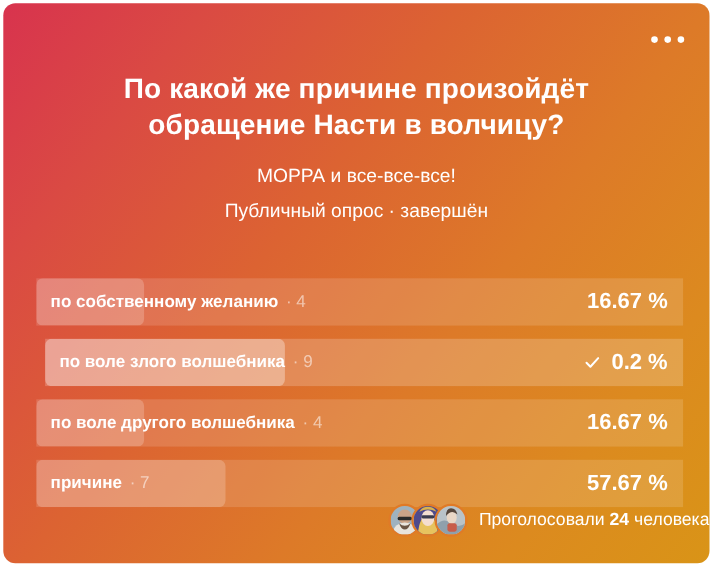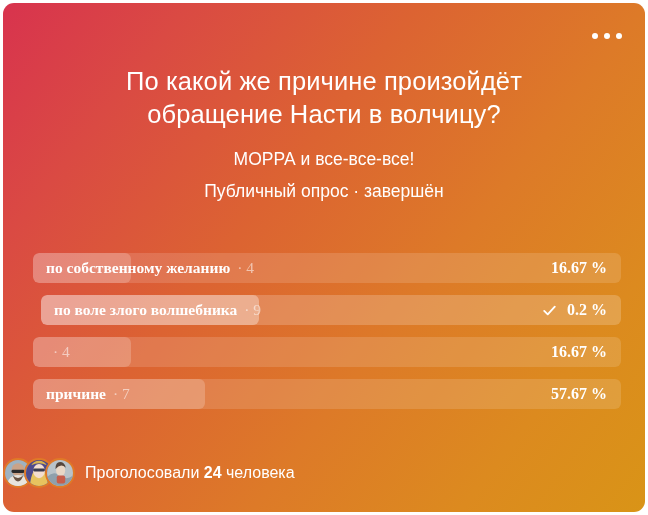--- a/index.html
+++ b/index.html
@@ -57,21 +57,21 @@
 
   
   .header {
     padding: 62px 60px 0 60px;
     text-align: center;
   }
   .poll-title {
     margin: 0;
     color: #ffffff;
     font-size: 25.5px;
-    font-weight: normal;
+    font-weight: bold;
     line-height: 33px;
     letter-spacing: 0.1px;
   }
   .poll-author {
     margin: 16px 0 8px 0;
     color: #ffffff;
     font-size: 17.5px;
     font-weight: normal;
     line-height: 24px;
   }
@@ -85,27 +85,26 @@
 
   
   .options {
     position: absolute;
     left: 30px;
     top: 250px;
     width: 588px;
   }
   .option-row {
     position: relative;
-    height: 30px;
+    height: 43px;
     margin-bottom: 12px;
-    border-radius: 6px;
+    border-radius: 0;
     background: rgba(255, 255, 255, 0.14);
     overflow: hidden;
     cursor: pointer;
-    font-family: Liberation Serif, serif;
   }
   .option-fill {
     position: absolute;
     left: 0;
     top: 0;
     bottom: 0;
     background: rgba(255, 255, 255, 0.20);
     border-radius: 6px;
   }
   .option-row.voted {
@@ -137,34 +136,34 @@
     white-space: nowrap;
   }
   .option-spacer { flex: 1 1 auto; }
   .check-icon {
     display: inline-block;
     margin-right: 9px;
     line-height: 0;
   }
   .option-pct {
     color: #ffffff;
-    font-size: 16px;
+    font-size: 20px;
     font-weight: bold;
     white-space: nowrap;
   }
 
   
   .footer {
     position: absolute;
-    left: 0;
+    left: 6px;
     right: 0;
     top: 455px;
     display: flex;
     align-items: center;
-    justify-content: flex-start;
+    justify-content: flex-end;
   }
   .avatars {
     display: flex;
     align-items: center;
     margin-right: 10px;
   }
   .avatar {
     width: 30px;
     height: 30px;
     border-radius: 50%;
@@ -219,20 +218,21 @@
           <span class="option-spacer"></span>
           <span class="check-icon"><svg viewBox="0 0 24 24" width="17" height="17" aria-hidden="true">
               <path d="M4.5 12.5 L9.5 17.5 L19.5 6.5" fill="none" stroke="#ffffff" stroke-width="2.6" stroke-linecap="round" stroke-linejoin="round"></path>
             </svg></span>
           <span class="option-pct">0.2 %</span>
         </div>
       </div>
       <div class="option-row">
         <div class="option-fill" style="width: 16.67%;"></div>
         <div class="option-inner">
+          <span class="option-label">по воле другого волшебника</span>
           <span class="option-count">· 4</span>
           <span class="option-spacer"></span>
           <span class="option-pct">16.67 %</span>
         </div>
       </div>
       <div class="option-row">
         <div class="option-fill" style="width: 29.17%;"></div>
         <div class="option-inner">
           <span class="option-label">причине</span>
           <span class="option-count">· 7</span>

